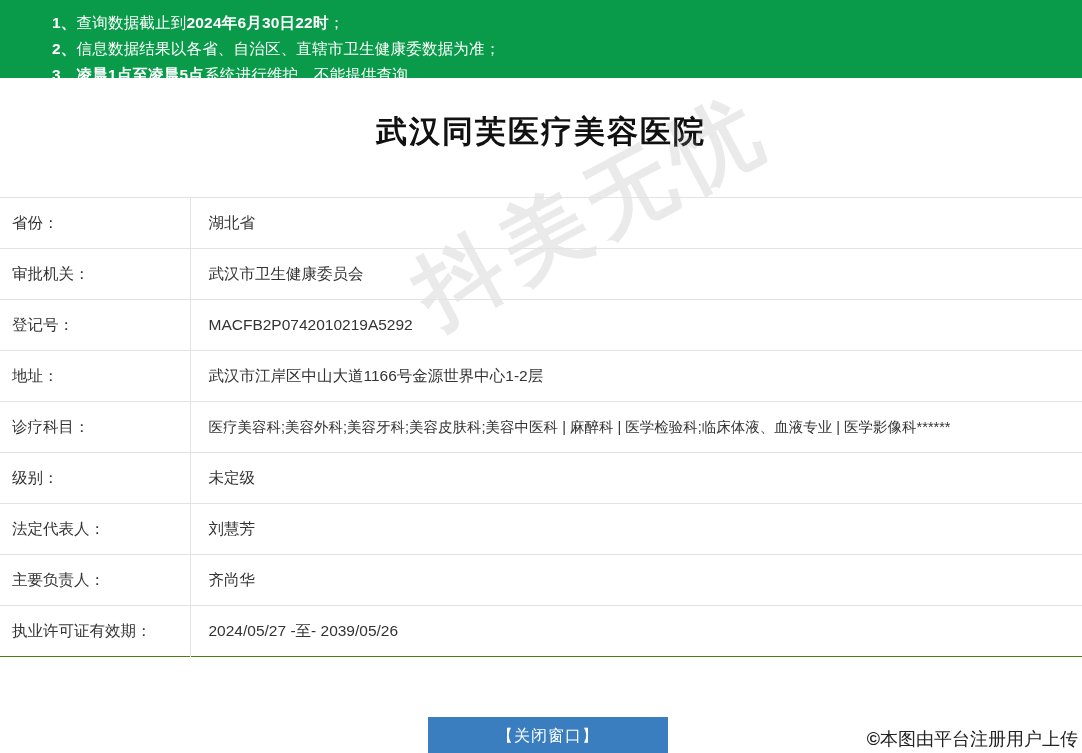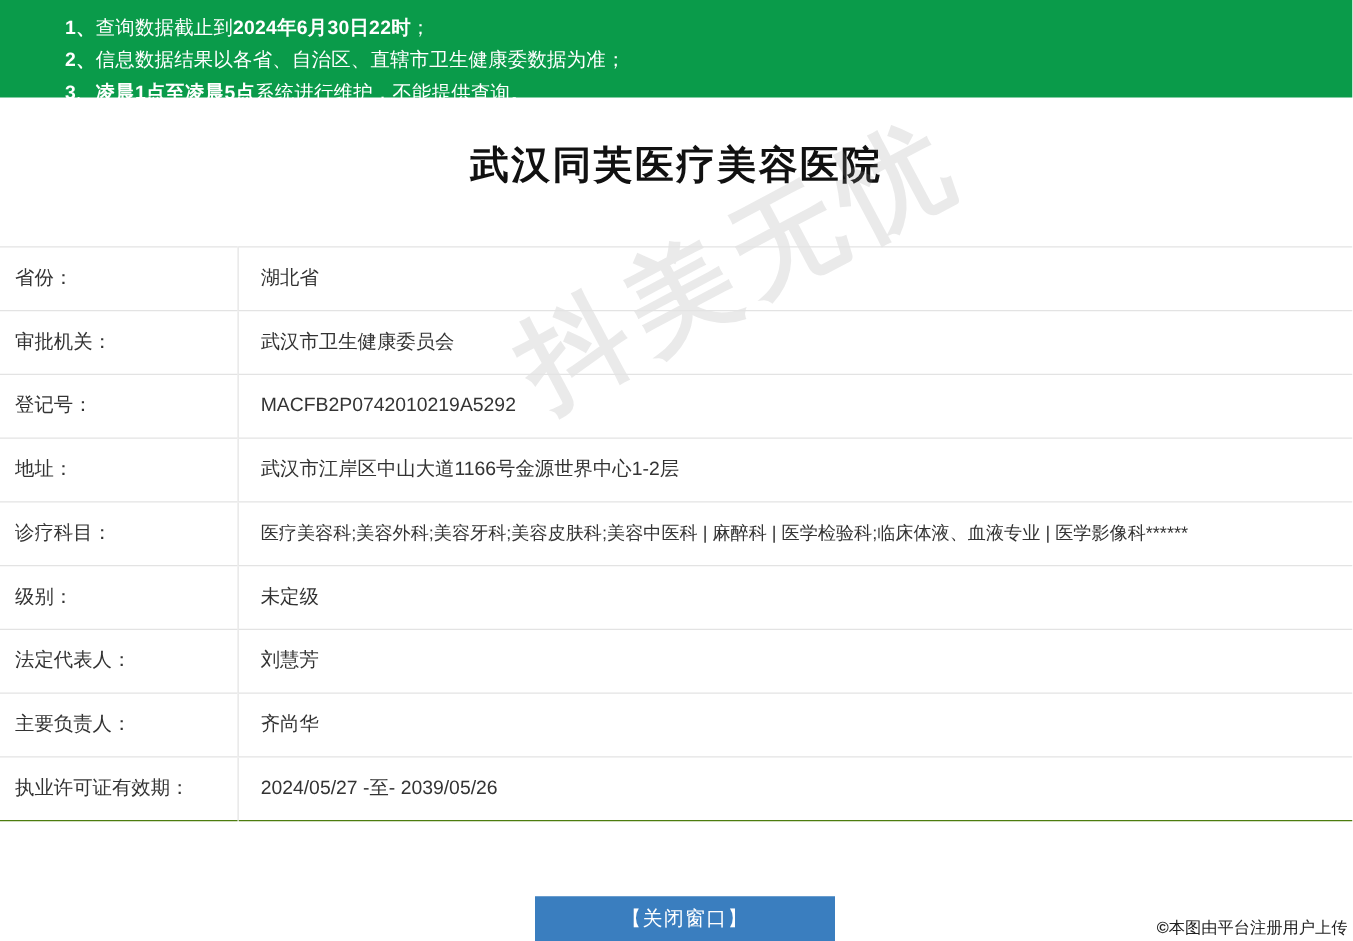--- a/index.html
+++ b/index.html
@@ -131,21 +131,21 @@
     border: none;
     cursor: pointer;
     font-family: "Liberation Sans", sans-serif;
     letter-spacing: 1px;
   }
 
   .credit {
     position: absolute;
     right: 4px;
     bottom: 2px;
-    font-size: 13px;
+    font-size: 18px;
     color: #222222;
     white-space: nowrap;
   }
   .credit .cmark {
     font-weight: bold;
   }
 </style>
 </head>
 <body>
 

